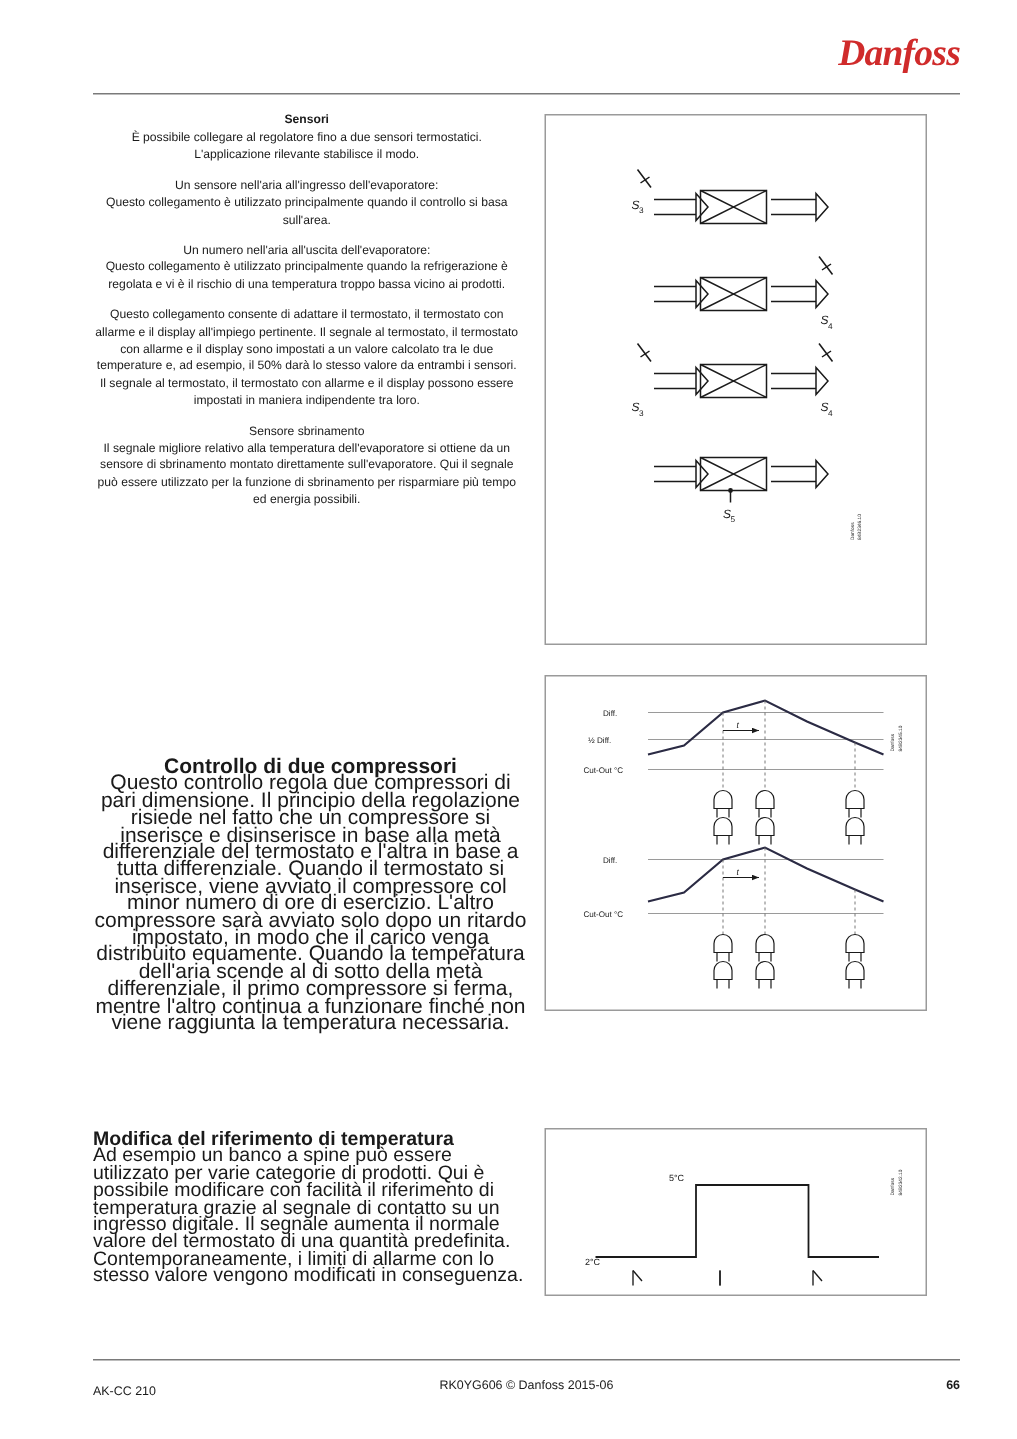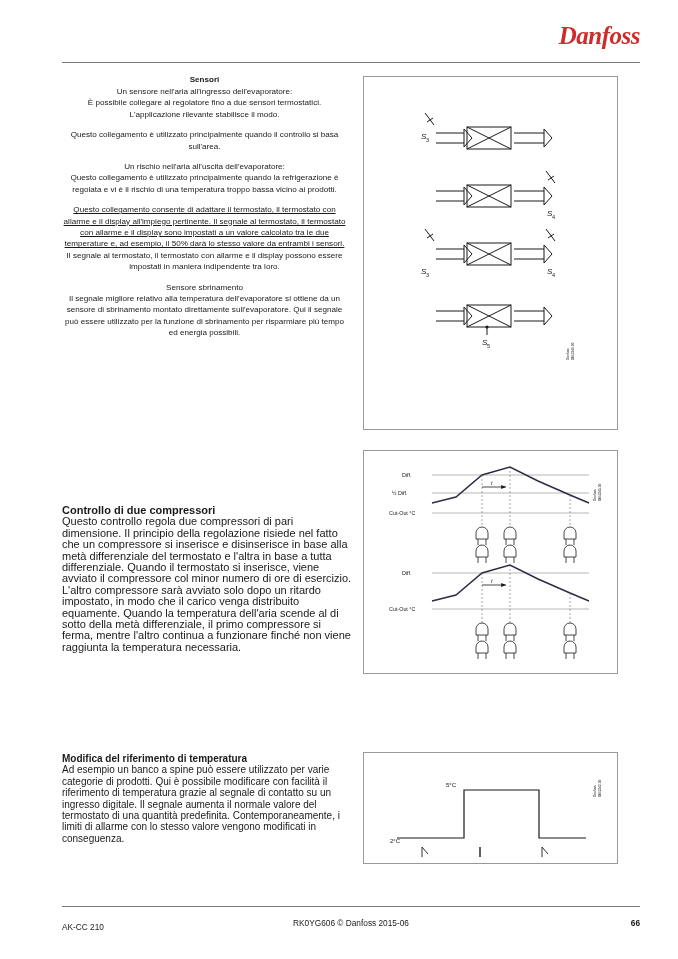--- a/index.html
+++ b/index.html
@@ -57,33 +57,34 @@
   .text-col .h {
     font-weight: bold;
     margin: 0 0 0.5px 0;
   }
 
   .section-ctrl {
     position: absolute;
     left: 62px;
     top: 505px;
     width: 290px;
-    font-size: 11px;
+    font-size: 14px;
     line-height: 11.4px;
     color: #1a1a1a;
+    text-align: center;
   }
   .section-ctrl p { margin: 0; }
   .section-ctrl .h { font-weight: bold; }
 
   .section-mod {
     position: absolute;
     left: 62px;
     top: 753px;
     width: 290px;
-    font-size: 10px;
+    font-size: 13px;
     line-height: 11.4px;
     color: #1a1a1a;
   }
   .section-mod p { margin: 0; }
   .section-mod .h { font-weight: bold; }
 
   
   .fig {
     position: absolute;
     border: 1px solid #9a9a9a;
@@ -126,26 +127,26 @@
 </head>
 <body>
 
 <div class="page">
 
   <div class="brand">Danfoss</div>
   <div class="header-rule"></div>
 
   <div class="text-col">
     <p class="h">Sensori</p>
+    <p>È possibile collegare al regolatore fino a due sensori termostatici. L'applicazione rilevante stabilisce il modo.</p>
     <p style="margin-bottom:0;">Un sensore nell'aria all'ingresso dell'evaporatore:</p>
-    <p>È possibile collegare al regolatore fino a due sensori termostatici. L'applicazione rilevante stabilisce il modo.</p>
     <p>Questo collegamento è utilizzato principalmente quando il controllo si basa sull'area.</p>
-    <p style="margin-bottom:0;">Un rischio nell'aria all'uscita dell'evaporatore:</p>
+    <p style="margin-bottom:0;">Un numero nell'aria all'uscita dell'evaporatore:</p>
     <p>Questo collegamento è utilizzato principalmente quando la refrigerazione è regolata e vi è il rischio di una temperatura troppo bassa vicino ai prodotti.</p>
-    <p style="margin-bottom:0;text-decoration:underline;">Questo collegamento consente di adattare il termostato, il termostato con allarme e il display all'impiego pertinente. Il segnale al termostato, il termostato con allarme e il display sono impostati a un valore calcolato tra le due temperature e, ad esempio, il 50% darà lo stesso valore da entrambi i sensori.</p>
+    <p style="margin-bottom:0;">Questo collegamento consente di adattare il termostato, il termostato con allarme e il display all'impiego pertinente. Il segnale al termostato, il termostato con allarme e il display sono impostati a un valore calcolato tra le due temperature e, ad esempio, il 50% darà lo stesso valore da entrambi i sensori.</p>
     <p>Il segnale al termostato, il termostato con allarme e il display possono essere impostati in maniera indipendente tra loro.</p>
     <p style="margin-bottom:0;">Sensore sbrinamento</p>
     <p>Il segnale migliore relativo alla temperatura dell'evaporatore si ottiene da un sensore di sbrinamento montato direttamente sull'evaporatore. Qui il segnale può essere utilizzato per la funzione di sbrinamento per risparmiare più tempo ed energia possibili.</p>
   </div>
 
   <div class="section-ctrl">
     <p class="h">Controllo di due compressori</p>
     <p>Questo controllo regola due compressori di pari dimensione. Il principio della regolazione risiede nel fatto che un compressore si inserisce e disinserisce in base alla metà differenziale del termostato e l'altra in base a tutta differenziale. Quando il termostato si inserisce, viene avviato il compressore col minor numero di ore di esercizio. L'altro compressore sarà avviato solo dopo un ritardo impostato, in modo che il carico venga distribuito equamente. Quando la temperatura dell'aria scende al di sotto della metà differenziale, il primo compressore si ferma, mentre l'altro continua a funzionare finché non viene raggiunta la temperatura necessaria.</p>
   </div>
 

